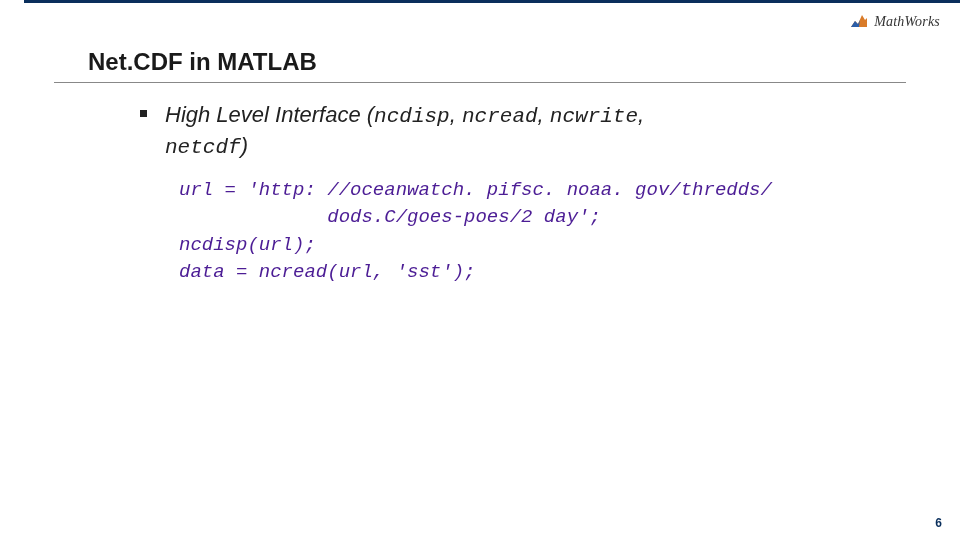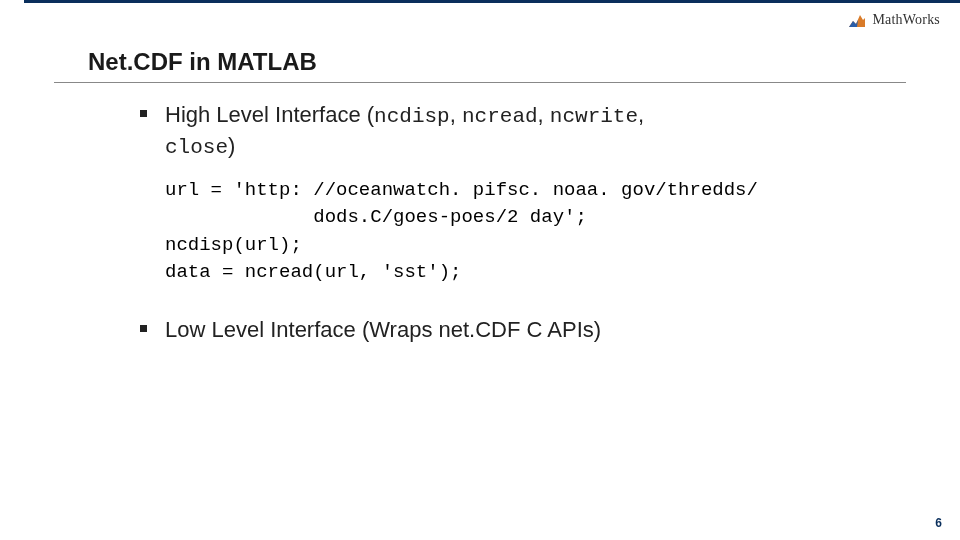--- a/index.html
+++ b/index.html
@@ -19,22 +19,23 @@
     left: 24px;
     right: 0;
     height: 3px;
     background: #0a2f5c;
   }
   .brand {
     position: absolute;
     top: 12px;
     right: 20px;
     display: flex;
-    align-items: flex-start;
+    align-items: flex-end;
     gap: 6px;
+    font-style: italic;
   }
   .brand-text {
     font-family: Georgia, 'Times New Roman', serif;
     font-size: 14px;
     color: #333;
     letter-spacing: 0.2px;
   }
   .title {
     position: absolute;
     top: 48px;
@@ -50,20 +51,21 @@
     left: 54px;
     right: 54px;
     height: 1px;
     background: #888;
   }
   .content {
     position: absolute;
     top: 100px;
     left: 140px;
     right: 60px;
+    font-style: italic;
   }
   .bullet-item {
     display: flex;
     align-items: flex-start;
     margin-bottom: 14px;
   }
   .bullet-square {
     width: 7px;
     height: 7px;
     background: #222;
@@ -74,28 +76,28 @@
   .bullet-text {
     font-size: 22px;
     line-height: 1.35;
     color: #222;
   }
   .bullet-text code {
     font-family: "Courier New", Courier, monospace;
     font-size: 21px;
   }
   .code-block {
-    margin-left: 25px;
+    margin-left: 39px;
     margin-top: 14px;
     margin-bottom: 28px;
     font-family: "Courier New", Courier, monospace;
     font-size: 19px;
     line-height: 1.45;
     white-space: pre;
-    color: #000000;
+    color: #4c1d95;
   }
   .page-num {
     position: absolute;
     bottom: 10px;
     right: 18px;
     font-size: 12px;
     font-weight: bold;
     color: #0a2f5c;
   }
 </style>
@@ -113,30 +115,26 @@
 </div>
 
 <div class="title">Net.CDF in MATLAB</div>
 <div class="title-rule"></div>
 
 <div class="content">
 
   <div class="bullet-item">
     <div class="bullet-square"></div>
     <div class="bullet-text">
-      <span>High Level Interface (</span><code>ncdisp</code>, <code>ncread</code>, <code>ncwrite</code>,<br><code>close</code><span>)</span>
+      <span>High Level Interface (</span><code>ncdisp</code>, <code>ncread</code>, <code>ncwrite</code>,<br><code>netcdf</code><span>)</span>
     </div>
   </div>
 
   <div class="code-block">url = 'http: //oceanwatch. pifsc. noaa. gov/thredds/
              dods.C/goes-poes/2 day';
 ncdisp(url);
 data = ncread(url, 'sst');</div>
 
-  <div class="bullet-item">
-    <div class="bullet-square"></div>
-    <div class="bullet-text">Low Level Interface (Wraps net.CDF C APIs)</div>
-  </div>
 
 
 </div>
 
 <div class="page-num">6</div>
 
 </body></html>

